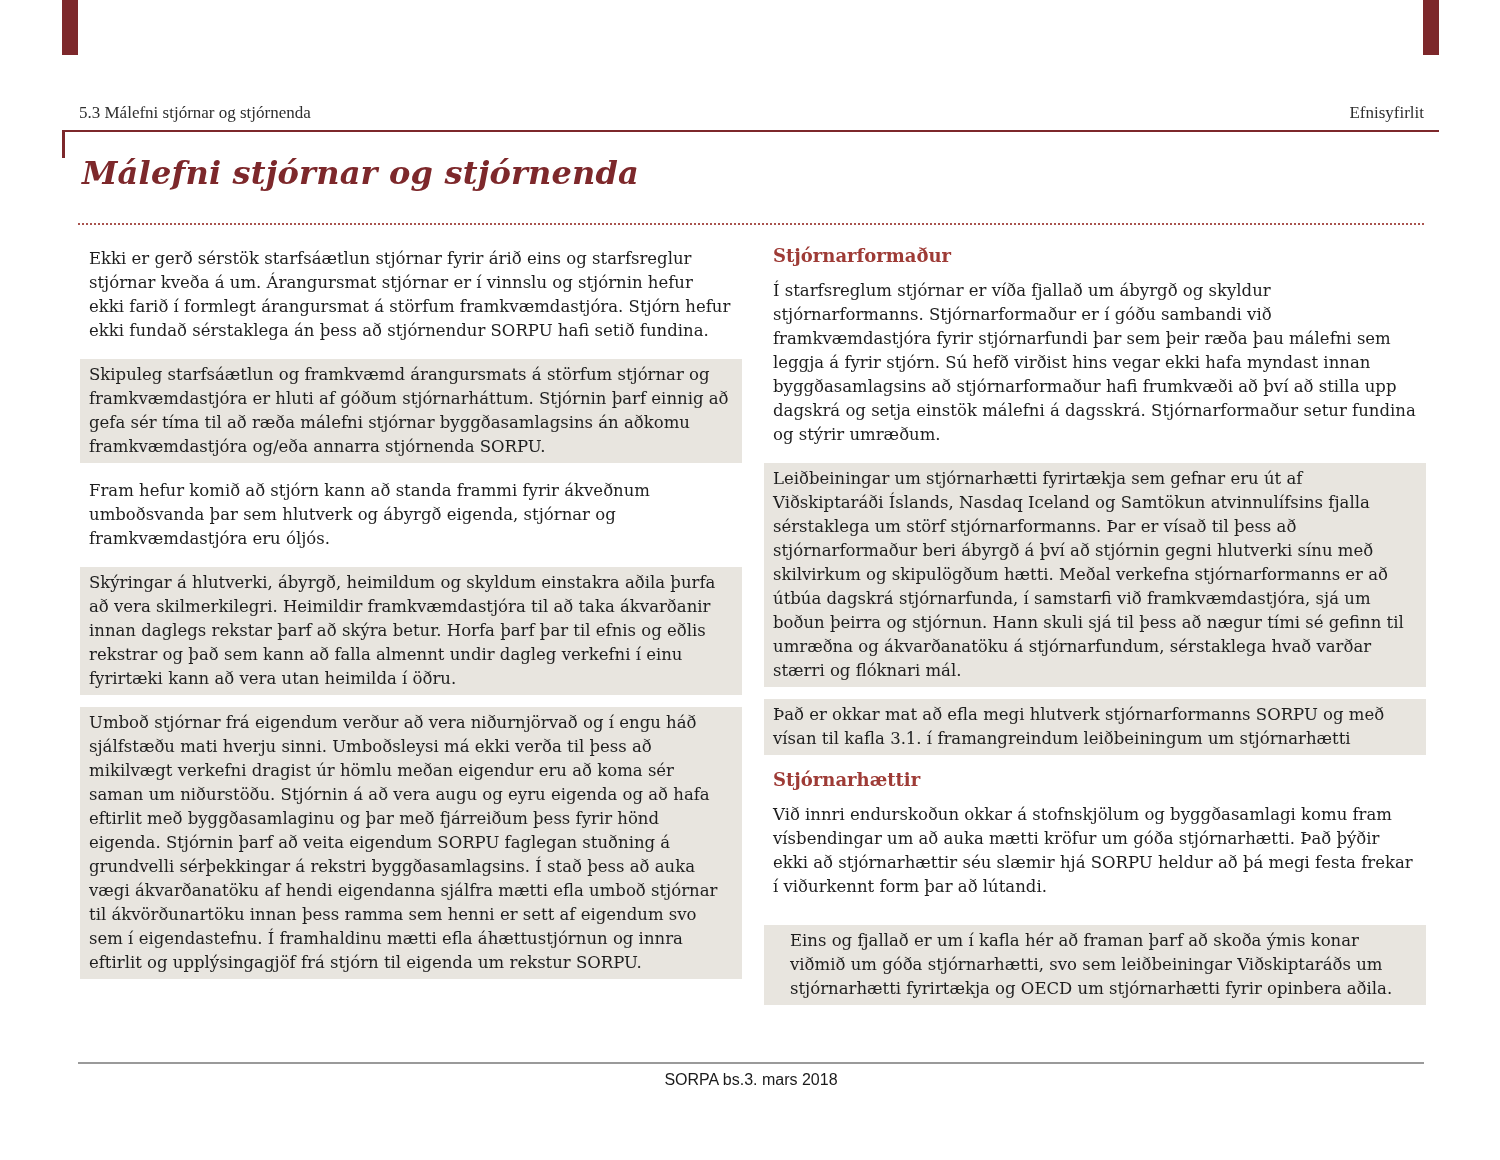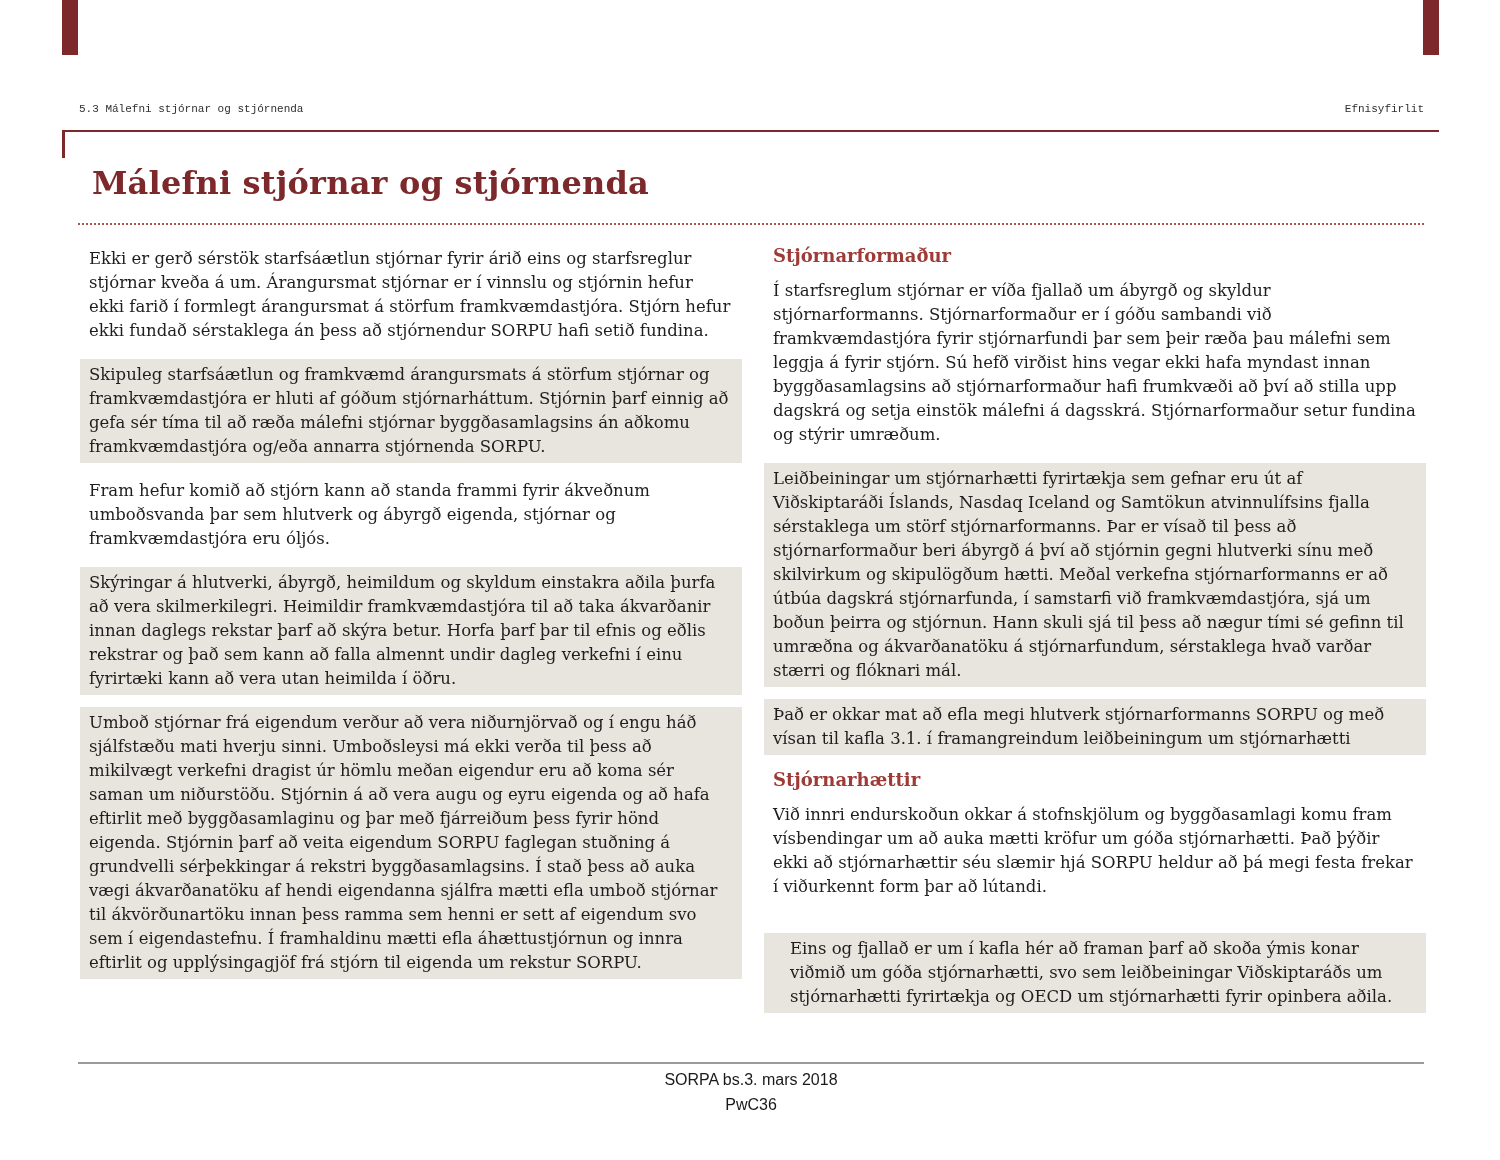--- a/index.html
+++ b/index.html
@@ -18,52 +18,52 @@
     color: var(--body-text);
     overflow: hidden;
   }
   .tab { position: absolute; top: 0; width: 16px; height: 55px; background: var(--accent); }
   .tab-left  { left: 62px; }
   .tab-right { left: 1423px; }
 
   .running-header {
     position: absolute; top: 103px; left: 79px; width: 1345px;
     display: flex; justify-content: space-between; align-items: center;
-    font-family: Liberation Mono, monospace;
-    font-size: 11px; color: #2f2f2f;
+    font-family: Liberation Serif, serif;
+    font-size: 17px; color: #2f2f2f;
   }
   .toc-link { cursor: pointer; }
 
   .header-rule { position: absolute; left: 62px; top: 130px; width: 1377px; height: 2px; background: var(--accent); }
   .header-tick { position: absolute; left: 62px; top: 130px; width: 3px; height: 28px; background: var(--accent); }
 
   .page-title {
     position: absolute; left: 78px; top: 150px;
     font-family: "DejaVu Serif", serif;
-    font-size: 32px; font-weight: bold; 
+    font-size: 32px; font-weight: bold; font-style: italic;
     color: var(--accent); letter-spacing: 0.2px;
-    margin: 14px;
+    margin: 4px;
   }
   .dotted-rule { position: absolute; left: 78px; top: 223px; width: 1346px; height: 0; border-top: 2px dotted #a9534e; }
 
   .content {
     position: absolute; left: 80px; top: 243px; width: 1346px;
     display: flex; gap: 22px;
   }
   .col { flex: 1 1 0; min-width: 0; }
 
   .para {
     margin: 0 0 12px 0;
     padding: 4px 9px;
     font-size: 16.5px;
     line-height: 24px;
     text-align: left;
   }
   .para.hl { background: var(--highlight); }
-  .para.gap-before { margin-top: 30px; padding-left: 26px; }
+  .para.gap-before { margin-top: 22px; padding-left: 26px; }
 
   .subheading {
     margin: 0 0 9px 0;
     padding: 2px 9px 0 9px;
     font-size: 18px;
     font-weight: bold;
     color: var(--heading-red);
   }
   .subheading.second { margin-top: 4px; }
 
@@ -112,17 +112,13 @@
   </div>
 
 </div>
 
 <div class="footer-rule"></div>
 <div class="footer">
   <div class="footer-row">
     <span>SORPA bs.</span>
     <span>3. mars 2018</span>
   </div>
-  <div class="footer-row">
-    <span>PwC</span>
-    <span>36</span>
-  </div>
 </div>
 
 </body></html>

